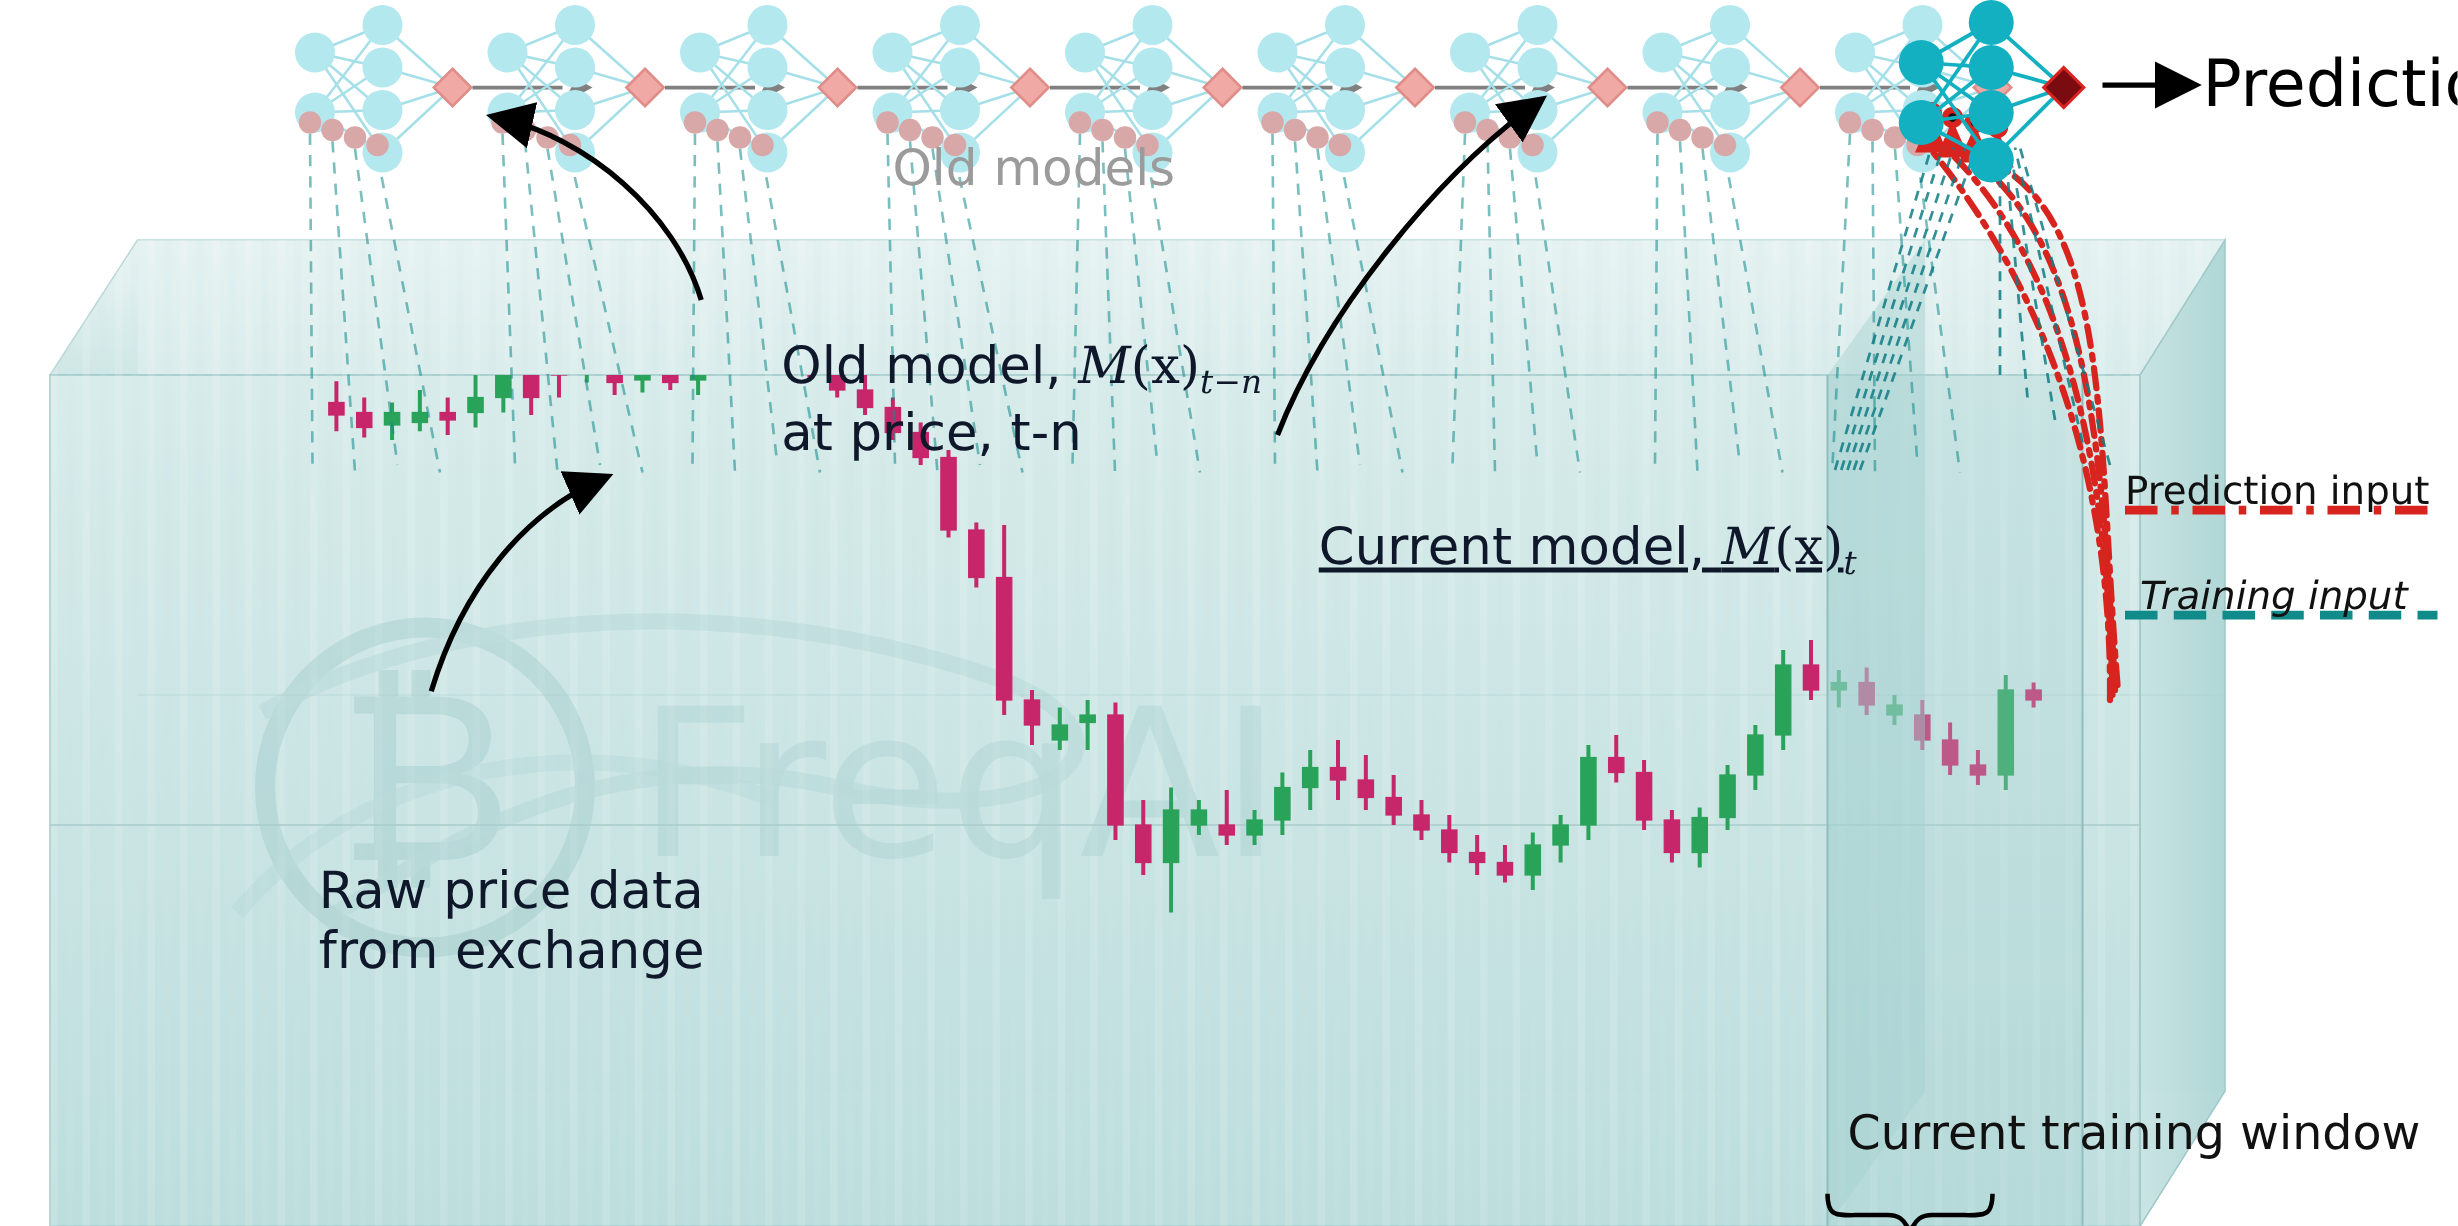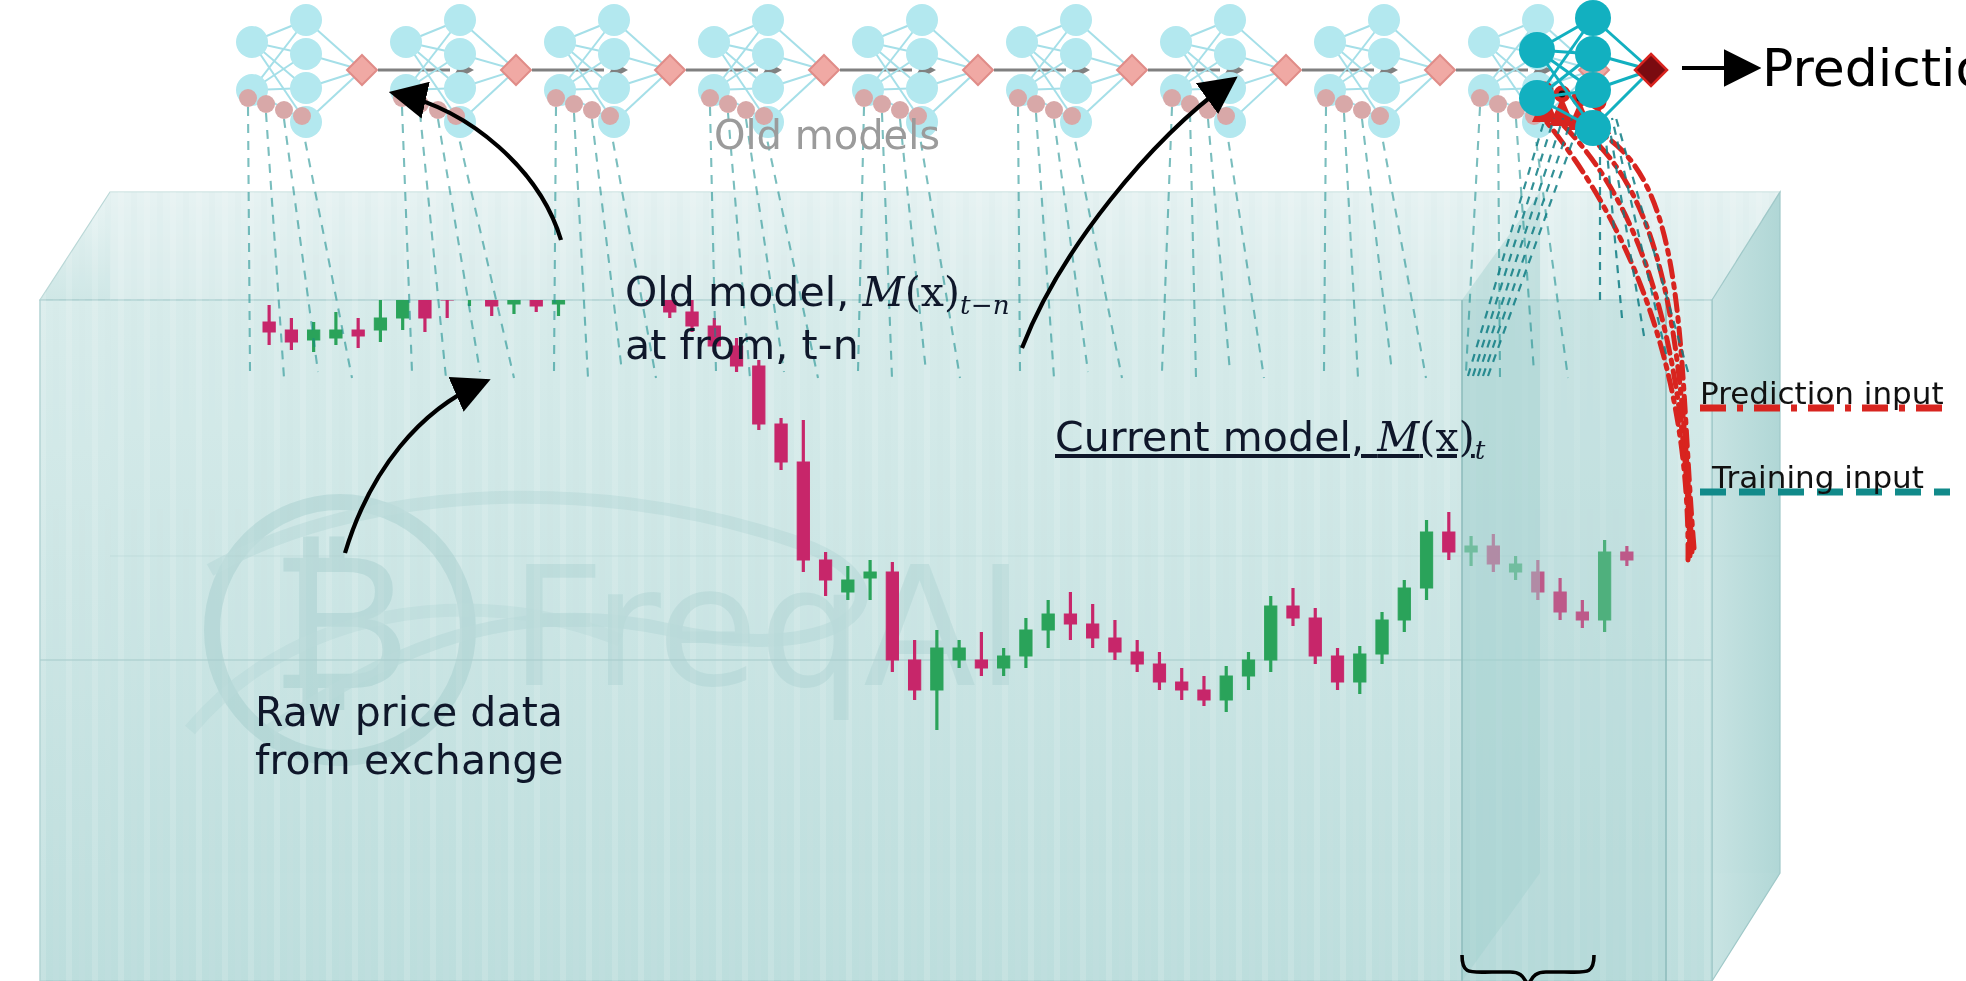--- a/index.html
+++ b/index.html
@@ -684,31 +684,32 @@
   </svg>
 
   <div class="txt oldmodels" style="left:714px;top:112px;text-align:center;">Old models</div>
 
   <div class="txt prediction" style="left:1762px;top:38px;">Prediction</div>
 
   <div class="txt ann" style="left:625px;top:268px;">
     <div>
       <span>Old model, </span><span class="mathit">M</span><span class="mathup">(x)</span><span class="sub">t−n</span>
     </div>
-    <div>at from, t-n</div>
+    <div>at price, t-n</div>
   </div>
 
   <div class="txt ann" style="left:1055px;top:413px;text-decoration:underline;">
     <div>
       <span>Current model, </span><span class="mathit">M</span><span class="mathup">(x)</span><span class="sub">t</span>
     </div>
   </div>
 
   <div class="txt ann" style="left:255px;top:688px;">
     <div>Raw price data</div>
     <div>from exchange</div>
   </div>
 
+  <div class="txt winlab" style="left:1478px;top:884px;">Current training window</div>
 
   <div class="txt legend-lab" style="left:1700px;top:375px;">Prediction input</div>
-  <div class="txt legend-lab" style="left:1712px;top:459px;">Training input</div>
+  <div class="txt legend-lab" style="left:1712px;top:459px;font-style:italic;">Training input</div>
 
 </div>
 
 </body></html>

